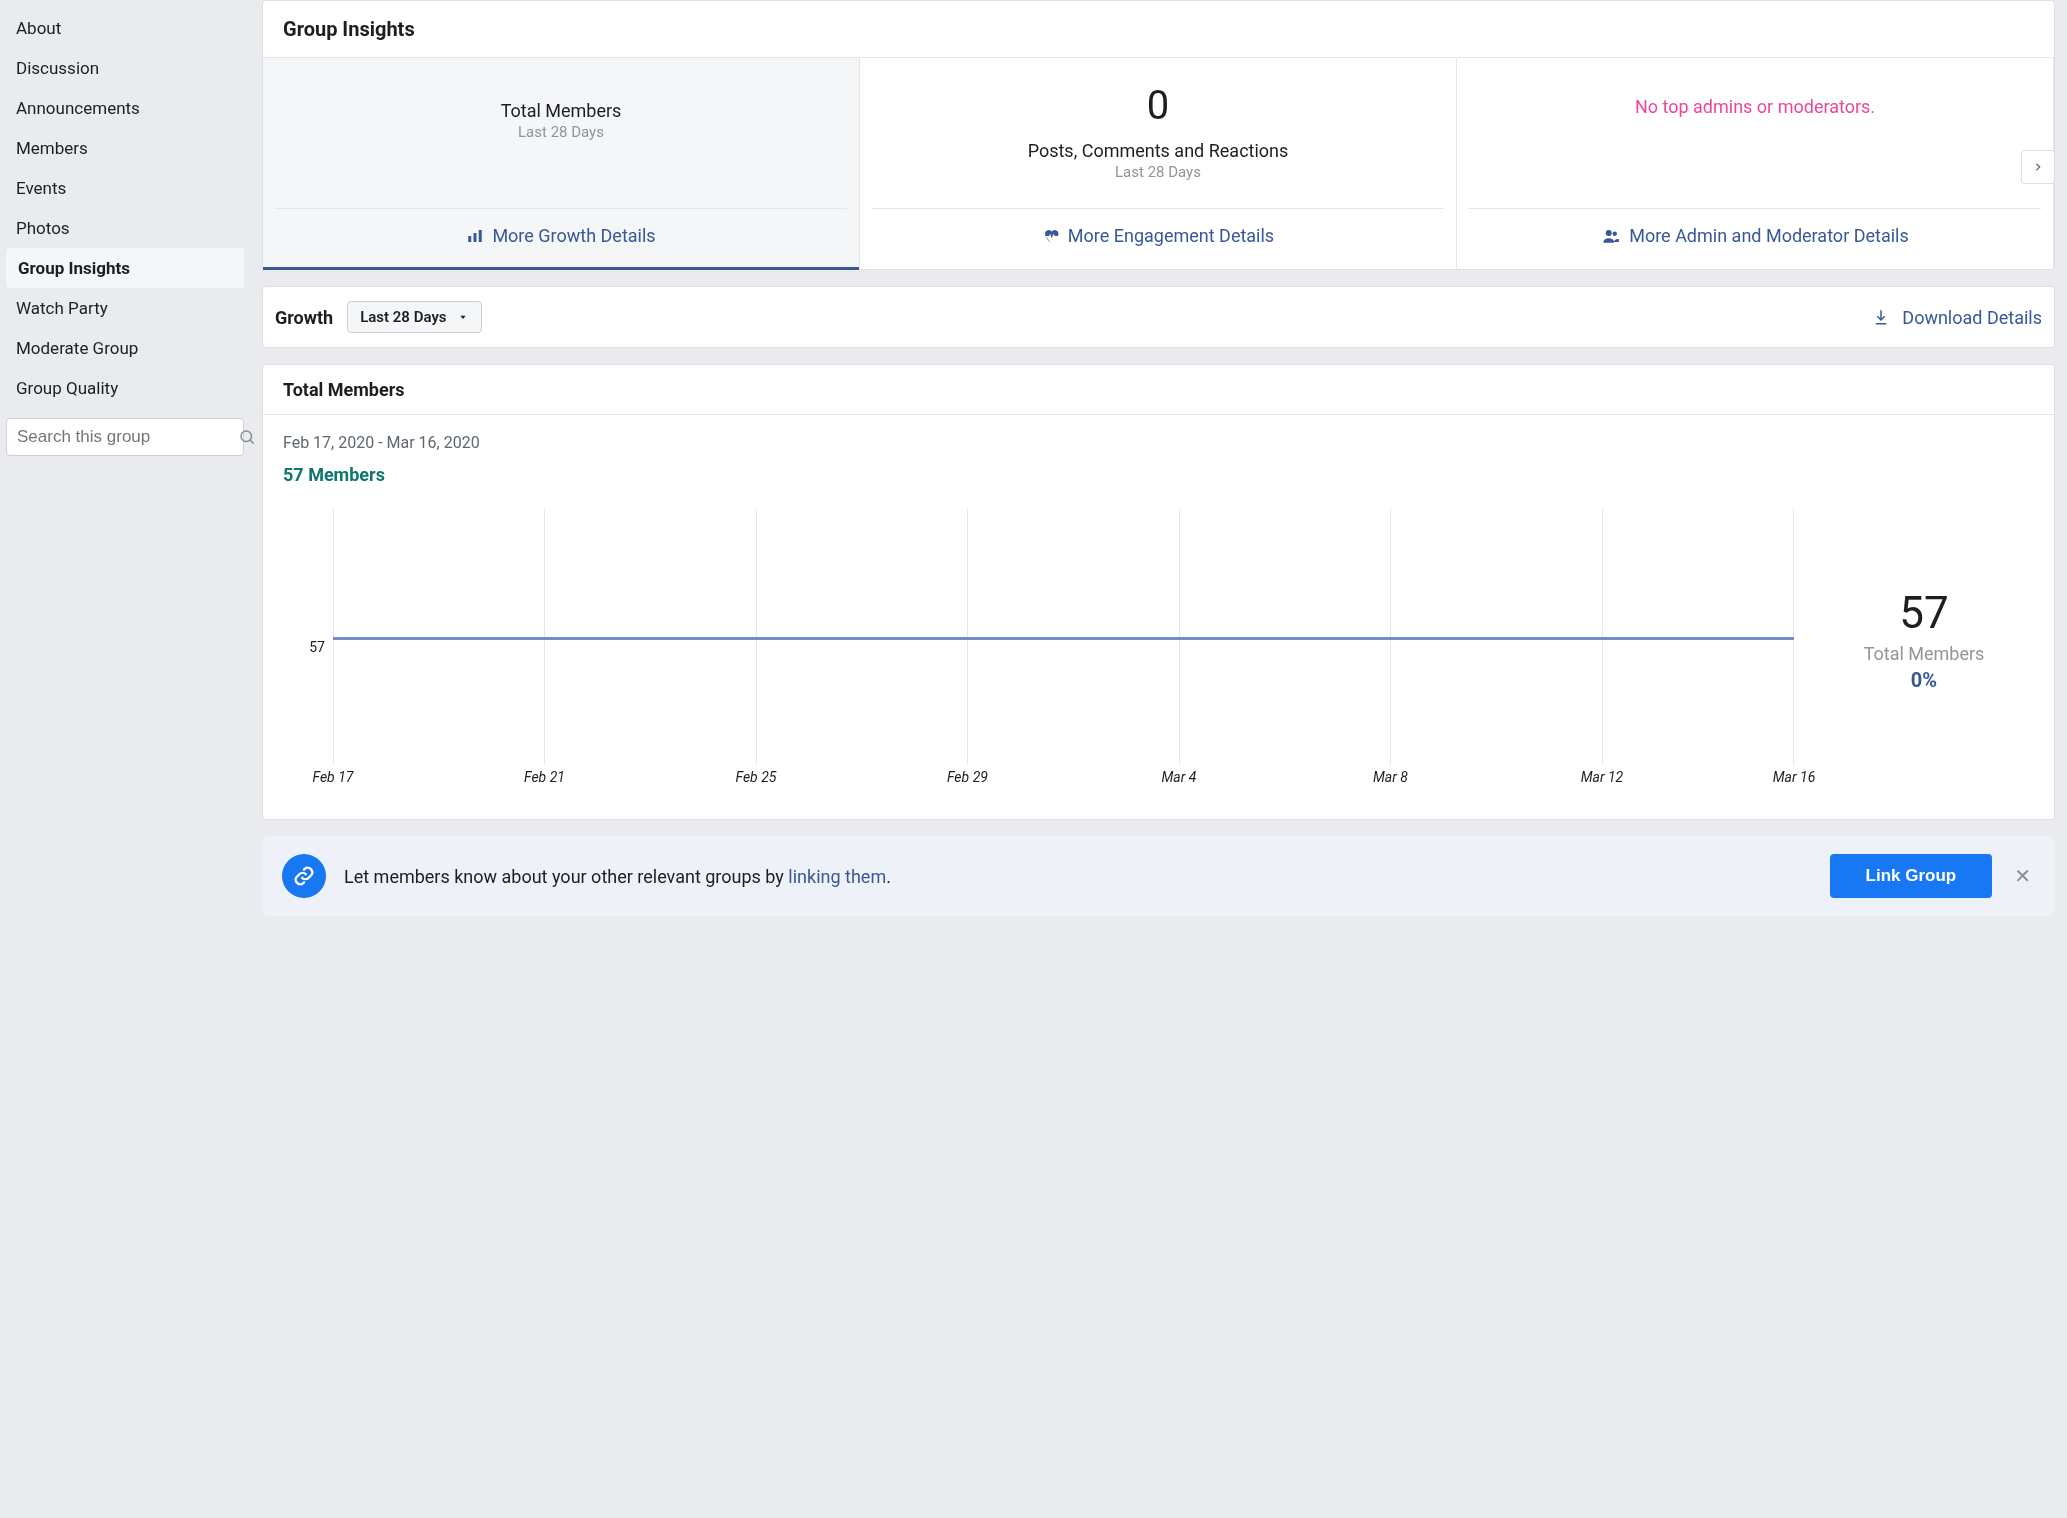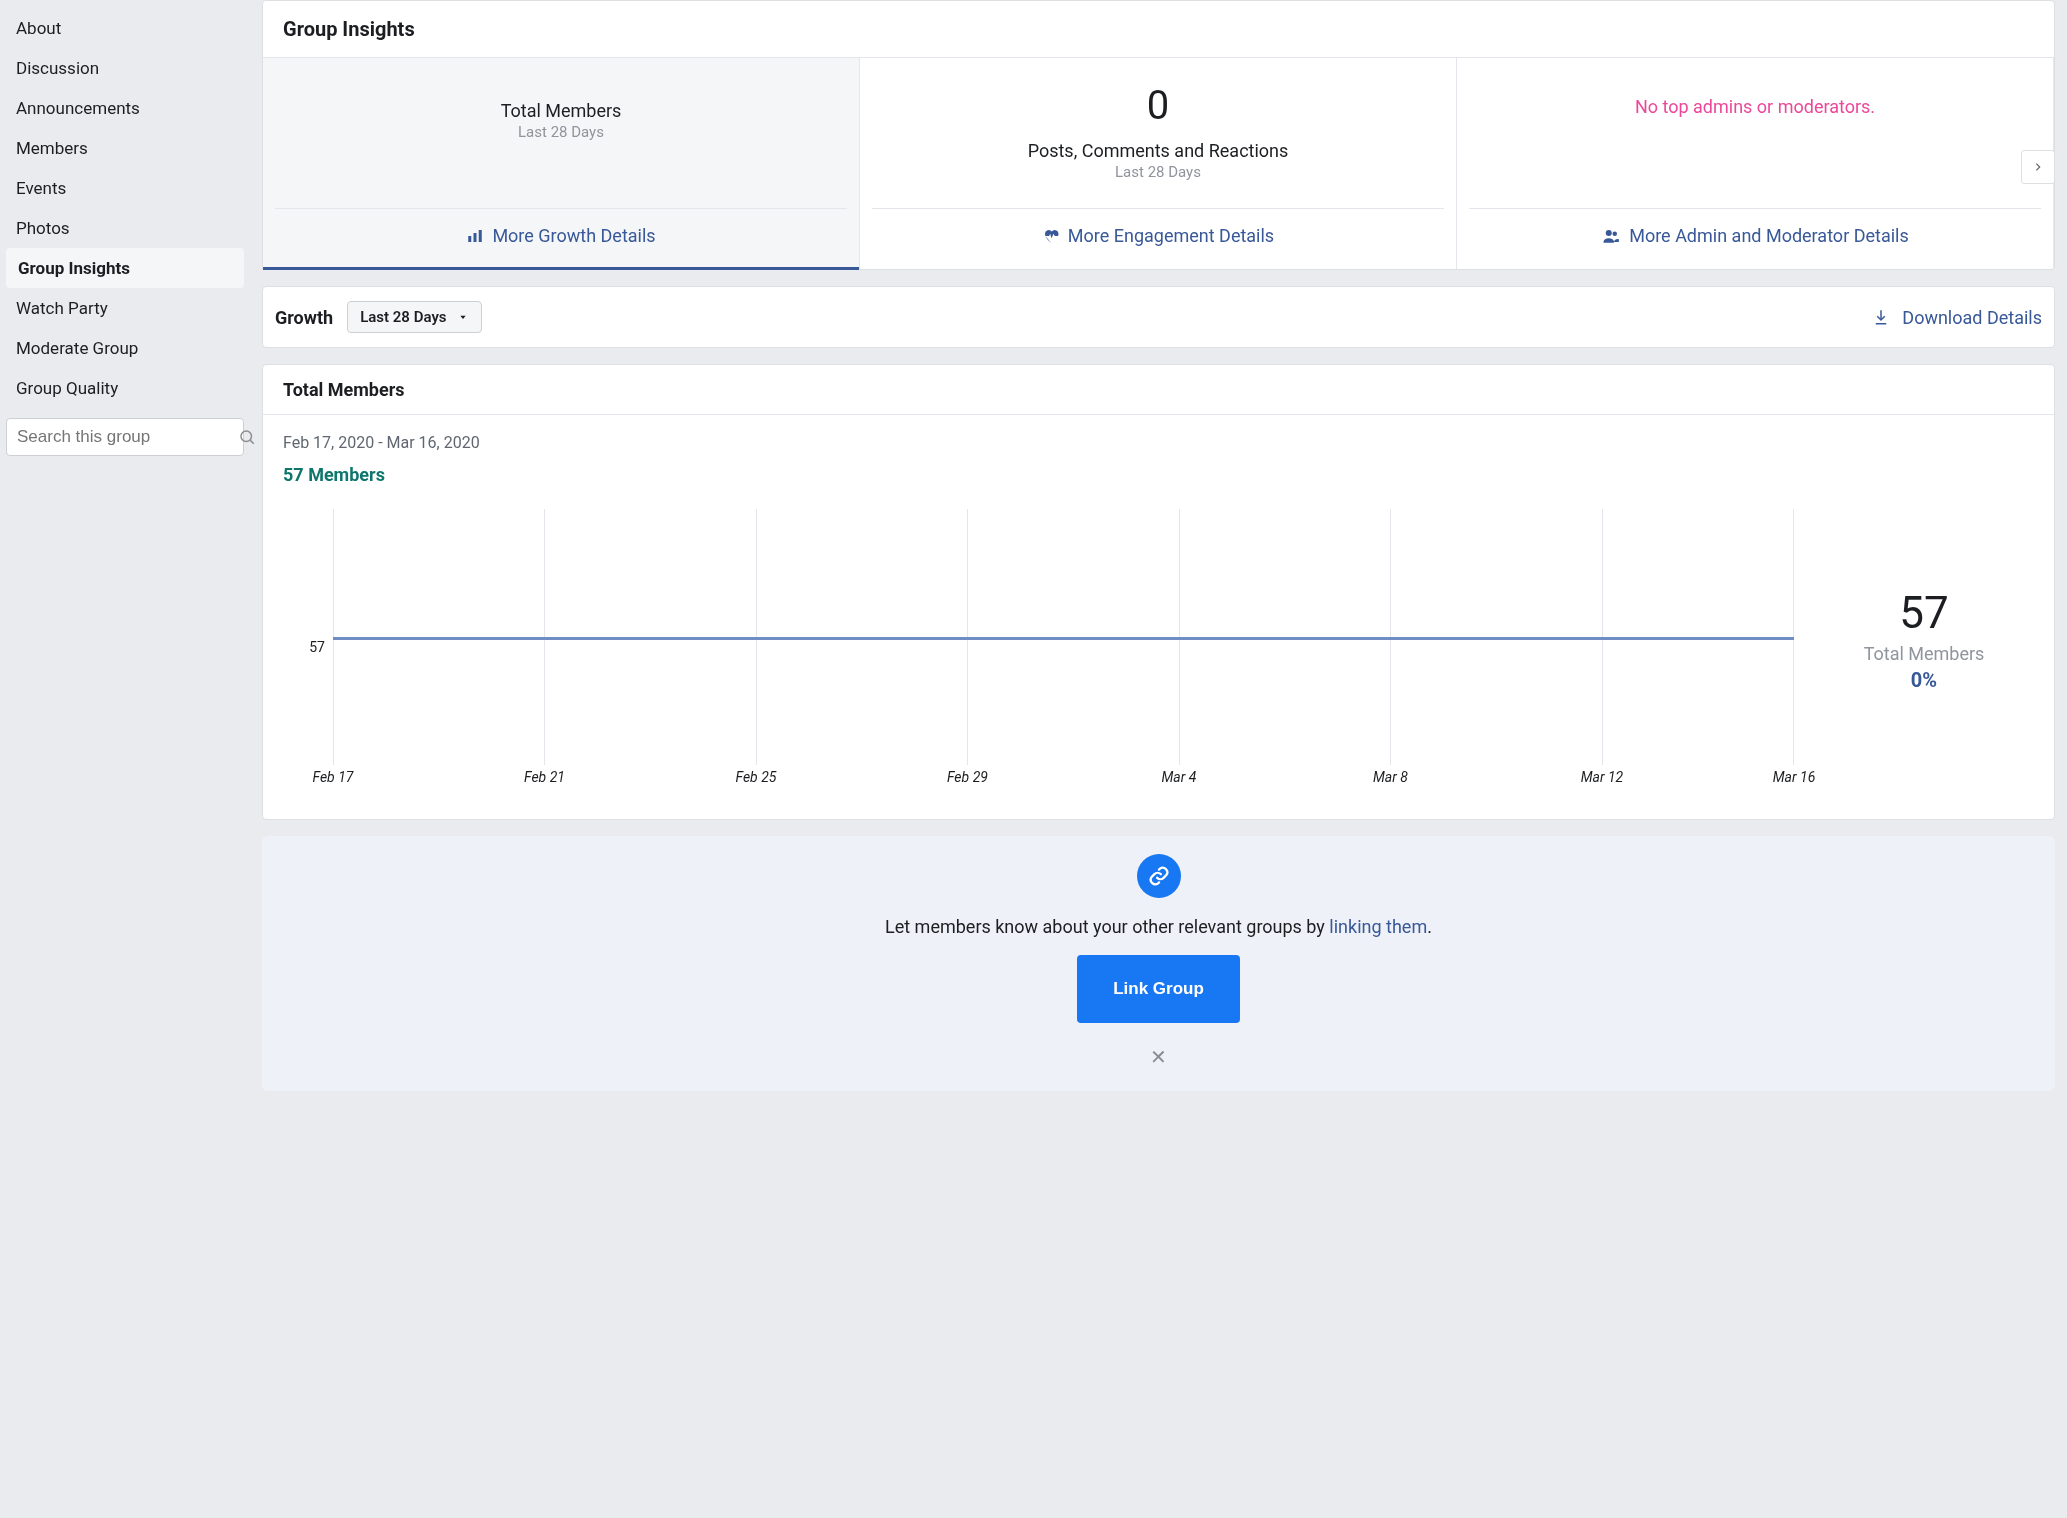--- a/index.html
+++ b/index.html
@@ -274,21 +274,20 @@
     font-weight: 700;
     margin-top: 4px;
   }
   .banner {
     background: #eef1f7;
     border-radius: 6px;
     padding: 18px 20px;
     display: flex;
     align-items: center;
     gap: 18px;
-    flex-direction: column;
   }
   .link-icon-circle {
     width: 44px;
     height: 44px;
     border-radius: 50%;
     background: #1877f2;
     display: flex;
     align-items: center;
     justify-content: center;
     color: #fff;
@@ -300,21 +299,21 @@
     flex: 1;
   }
   .banner-text .inline-link { color: #385898; }
   .primary-btn {
     background: #1877f2;
     color: #fff;
     font-size: 17px;
     font-weight: 600;
     border: none;
     border-radius: 4px;
-    padding: 24px 36px;
+    padding: 12px 36px;
     cursor: pointer;
   }
   .close-x {
     color: #8a8d91;
     font-size: 20px;
     cursor: pointer;
     padding: 4px;
   }
   svg { display: block; }
 </style>

